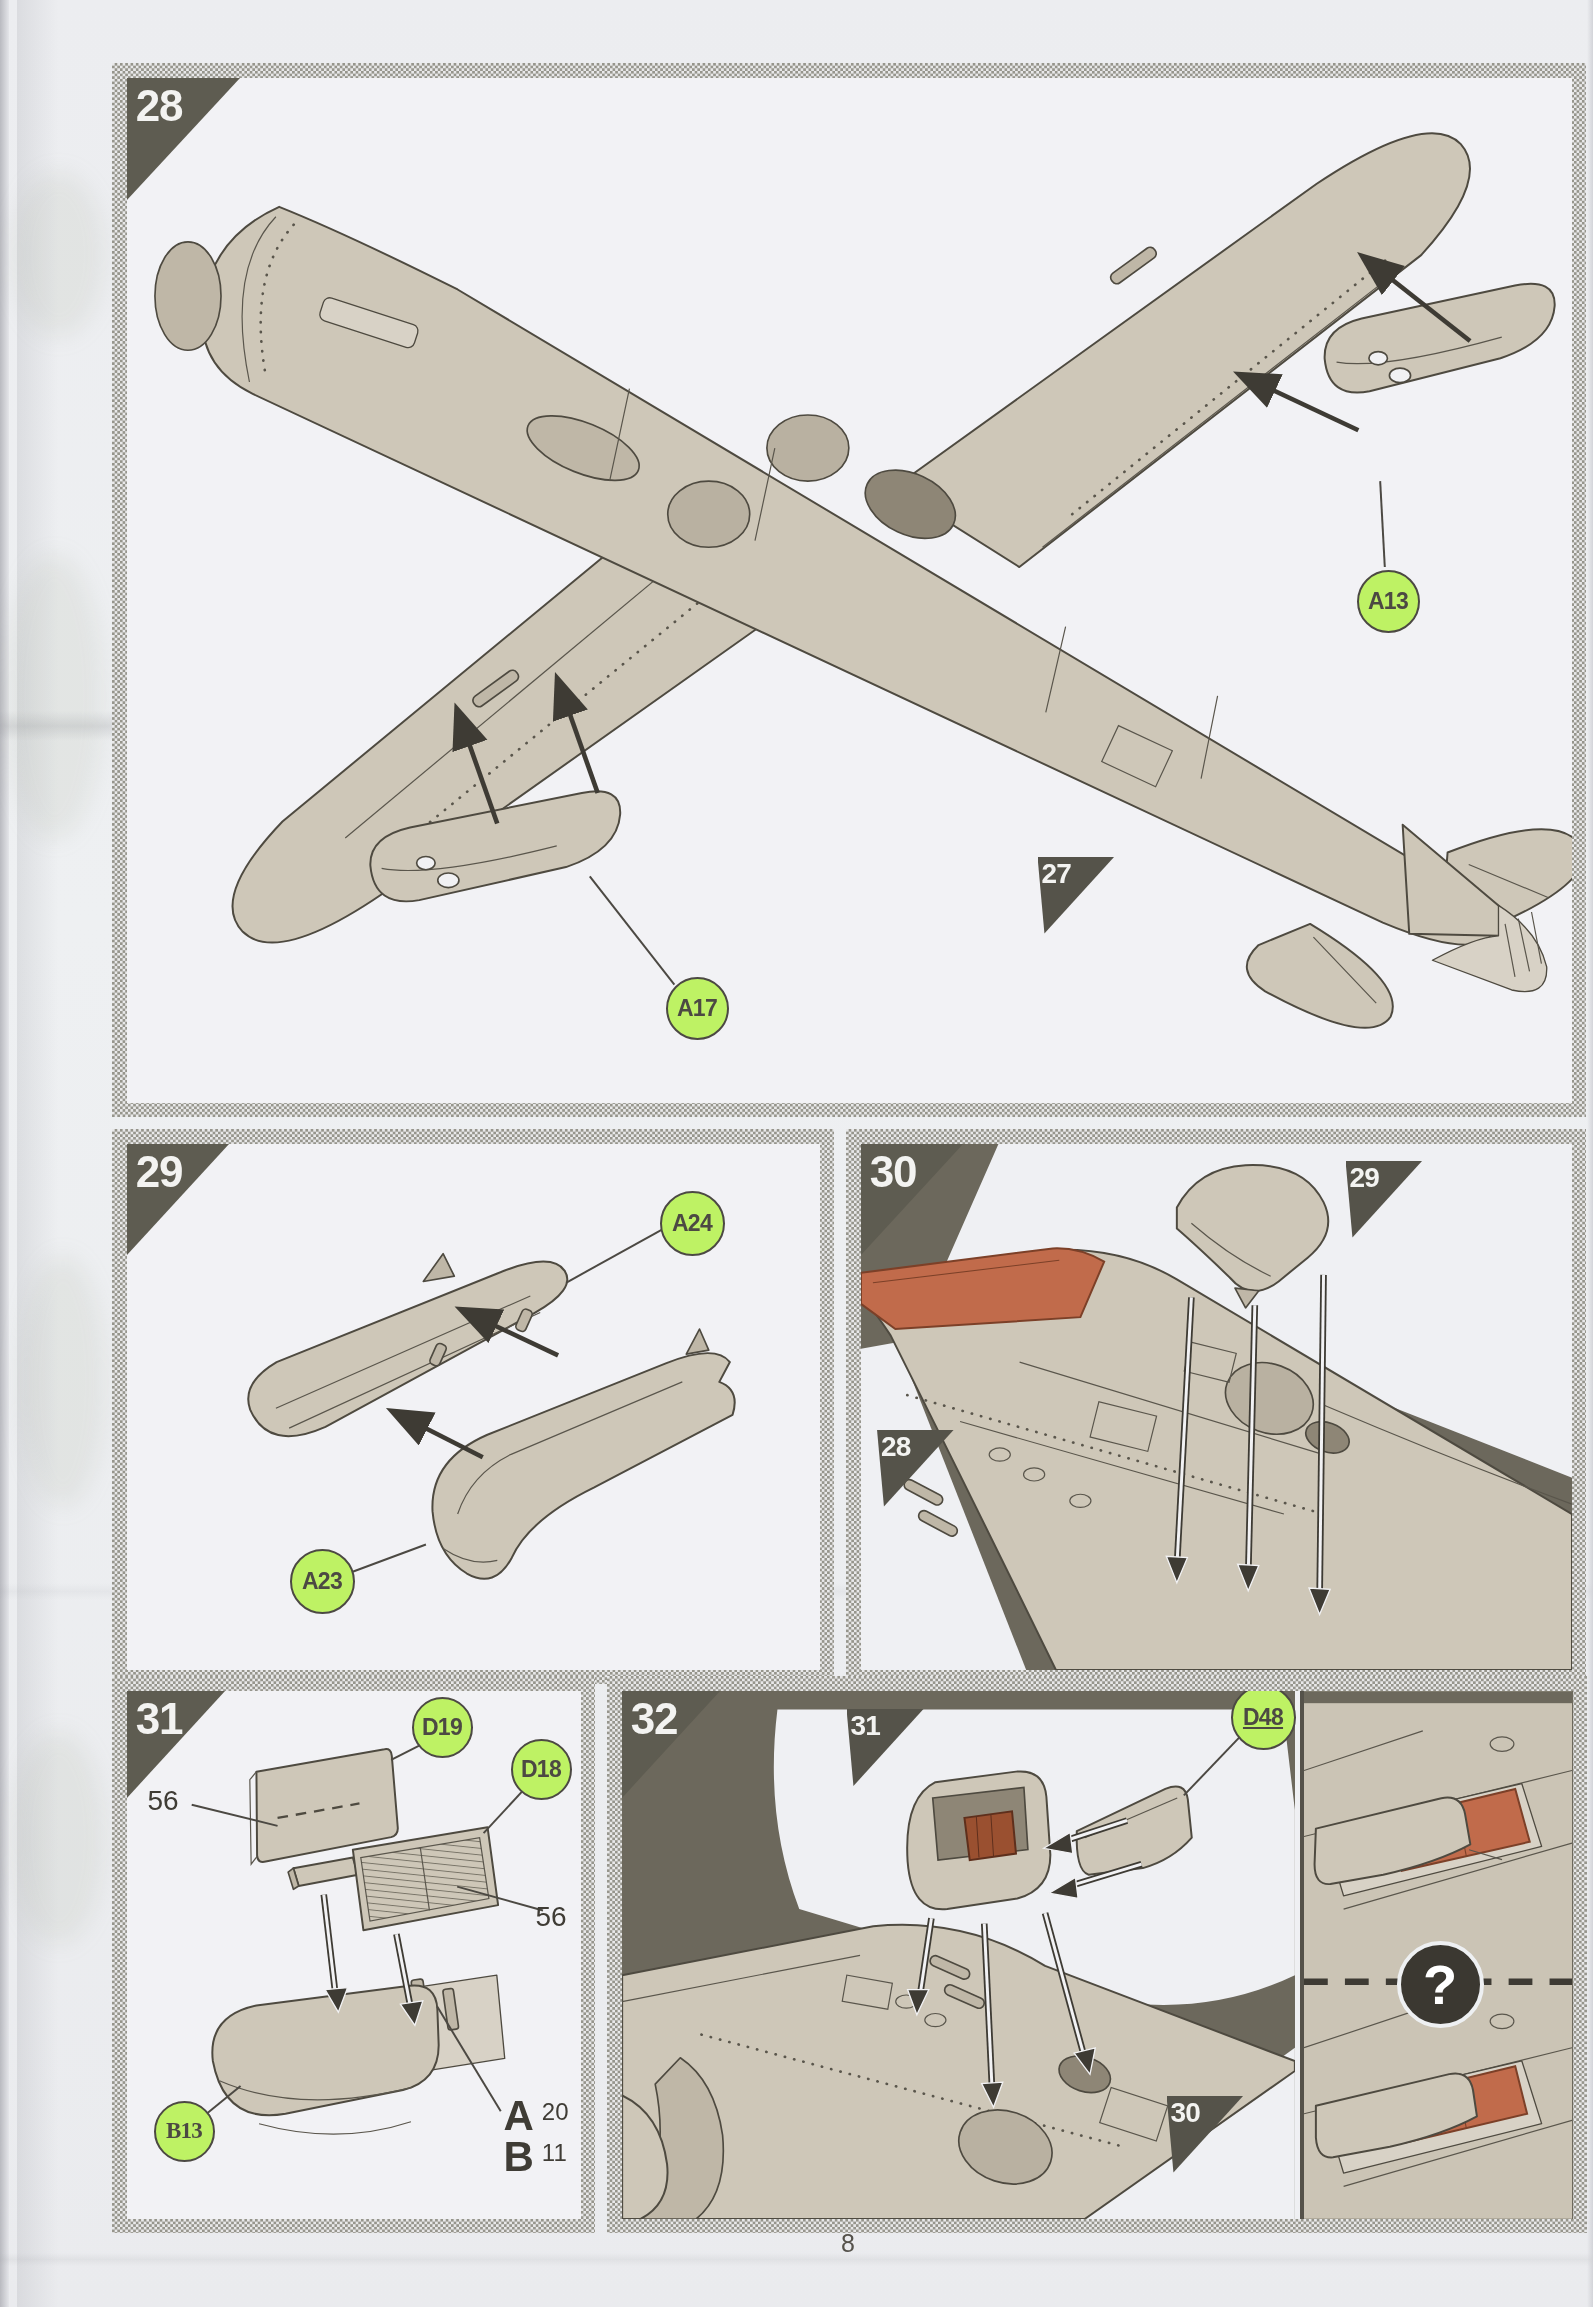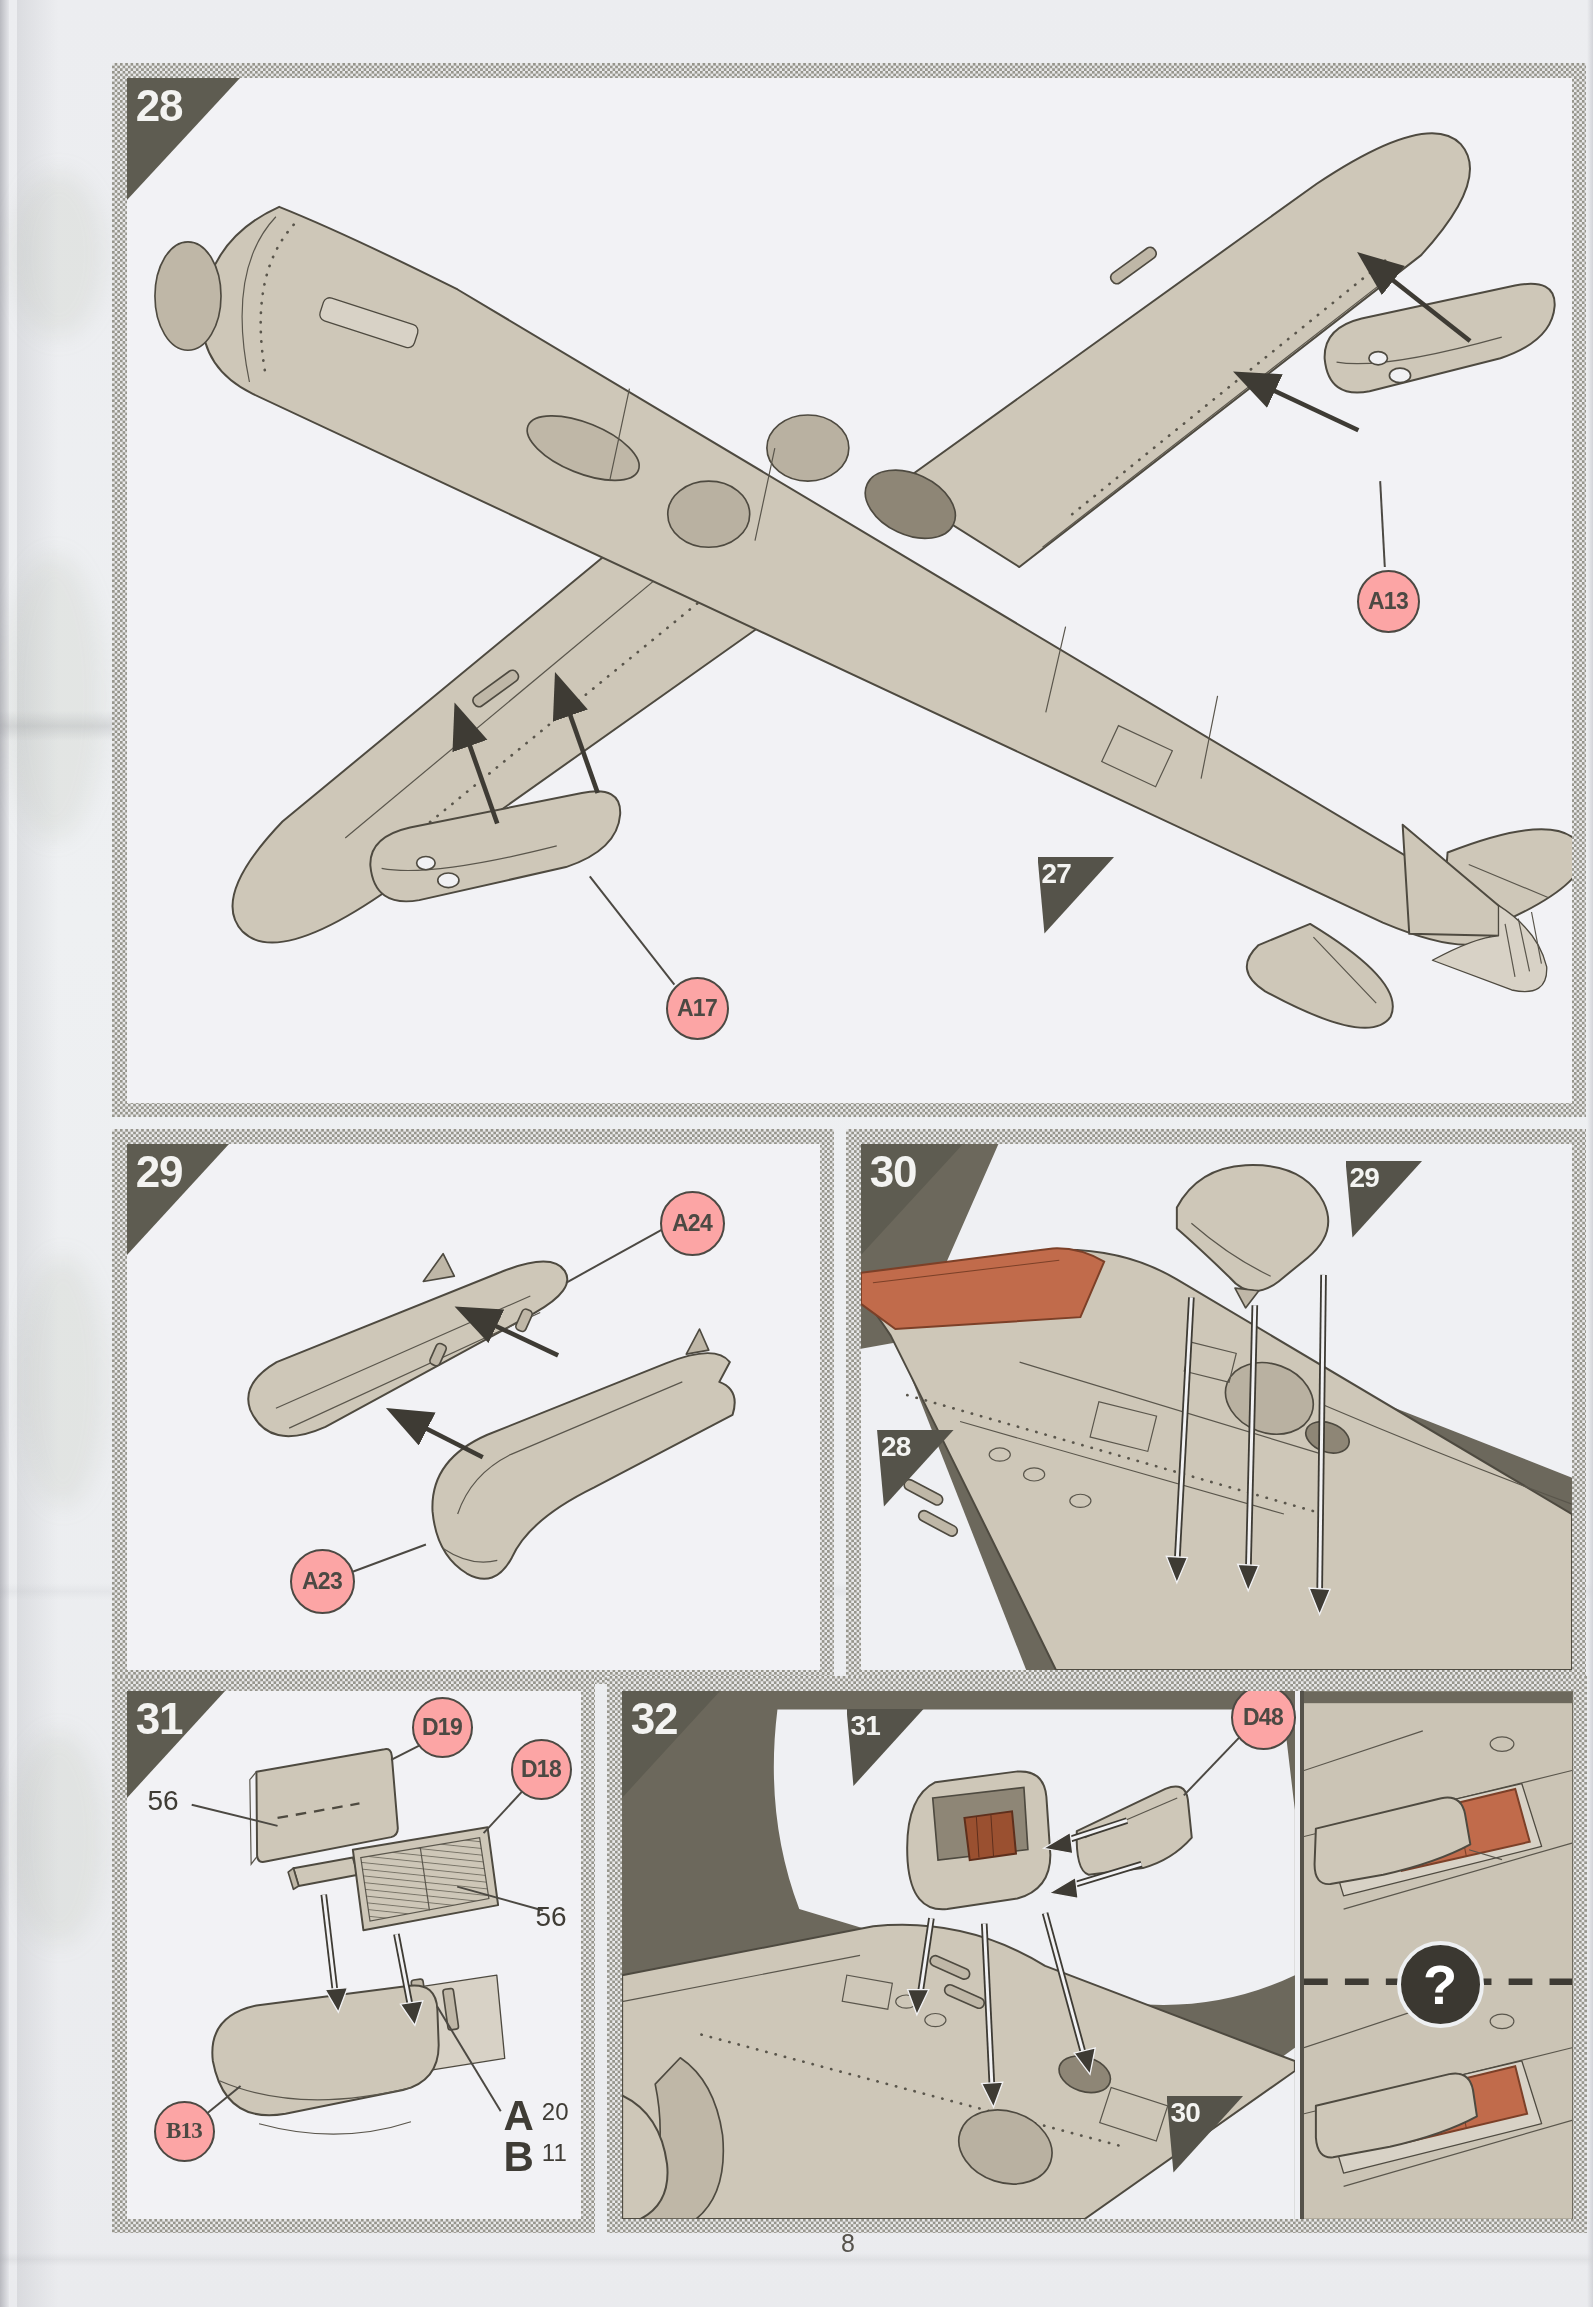--- a/index.html
+++ b/index.html
@@ -46,21 +46,21 @@
 
   
   .reftri { position:absolute; width:77px; height:77px; }
   .reftri .tri { position:absolute; inset:0; background:#55534a;
     clip-path:polygon(0 0, 100% 0, 9% 100%); }
   .reftri .num { position:absolute; top:3.3px; left:4px; color:#f3f3f1;
     font-weight:bold; font-size:28px; line-height:1; letter-spacing:-0.7px; }
 
   
   .callout { position:absolute; width:57px; height:57px; border:2.6px solid #4c4943;
-    border-radius:50%; background:#fca5a5; display:flex; align-items:center;
+    border-radius:50%; background:#bef264; display:flex; align-items:center;
     justify-content:center; color:#4c4943; font-weight:bold; font-size:23px;
     letter-spacing:-0.7px;text-align:center; }
 
   .decal-num { position:absolute; color:#3f3c35; font-size:28px; font-weight:normal; }
 
   .variants { position:absolute; display:flex; flex-direction:column; gap:1.3px; }
   .vrow { display:flex; align-items:flex-start; }
   .vletter { font-weight:bold; font-size:42px; line-height:0.95; color:#3f3c35; }
   .vnum { font-size:24px; color:#3f3c35; margin-left:8px; margin-top:2.6px; }
 
@@ -443,21 +443,21 @@
         <div class="num">32</div>
       </div>
       <div class="reftri" style="left:225px; top:18.5px;">
         <div class="tri"></div>
         <div class="num">31</div>
       </div>
       <div class="reftri" style="left:545px; top:405px;">
         <div class="tri"></div>
         <div class="num">30</div>
       </div>
-      <div class="callout" style="left:609px; top:-5.3px; width:61px; height:61px;">
+      <div class="callout" style="left:609px; top:-5.3px; width:61px; height:61px;text-decoration:underline;">
         <span>D48</span>
       </div>
     </div>
   </div>
 
   <div class="page-num">8</div>
 
 </div>
 
 

